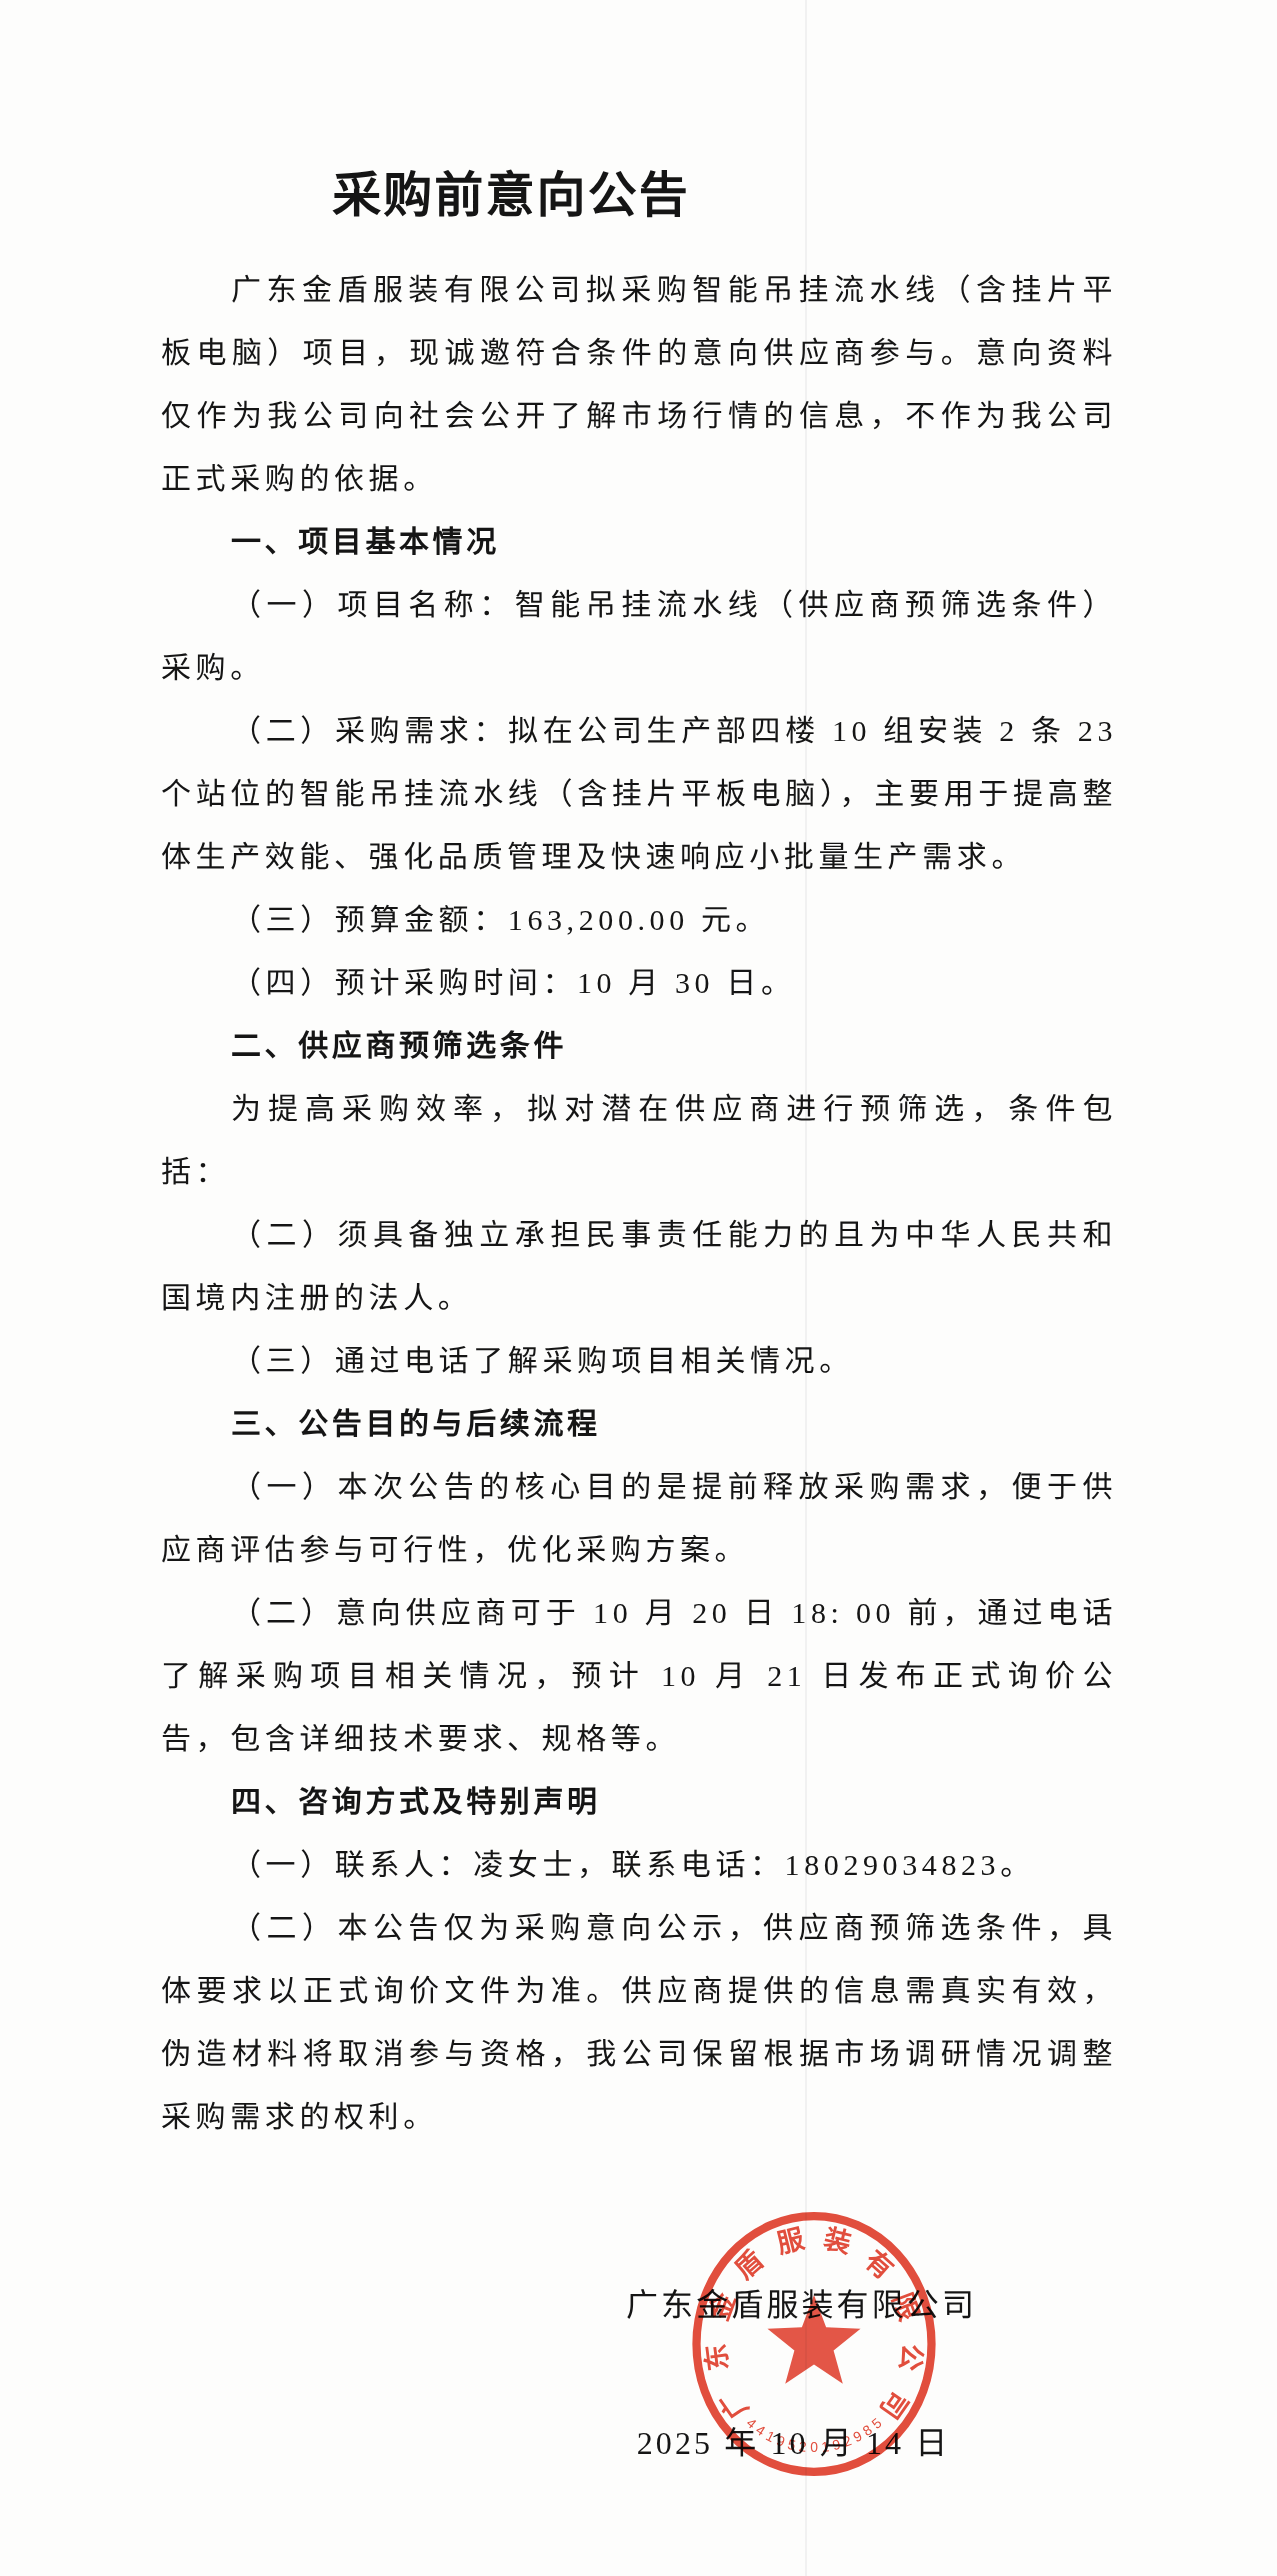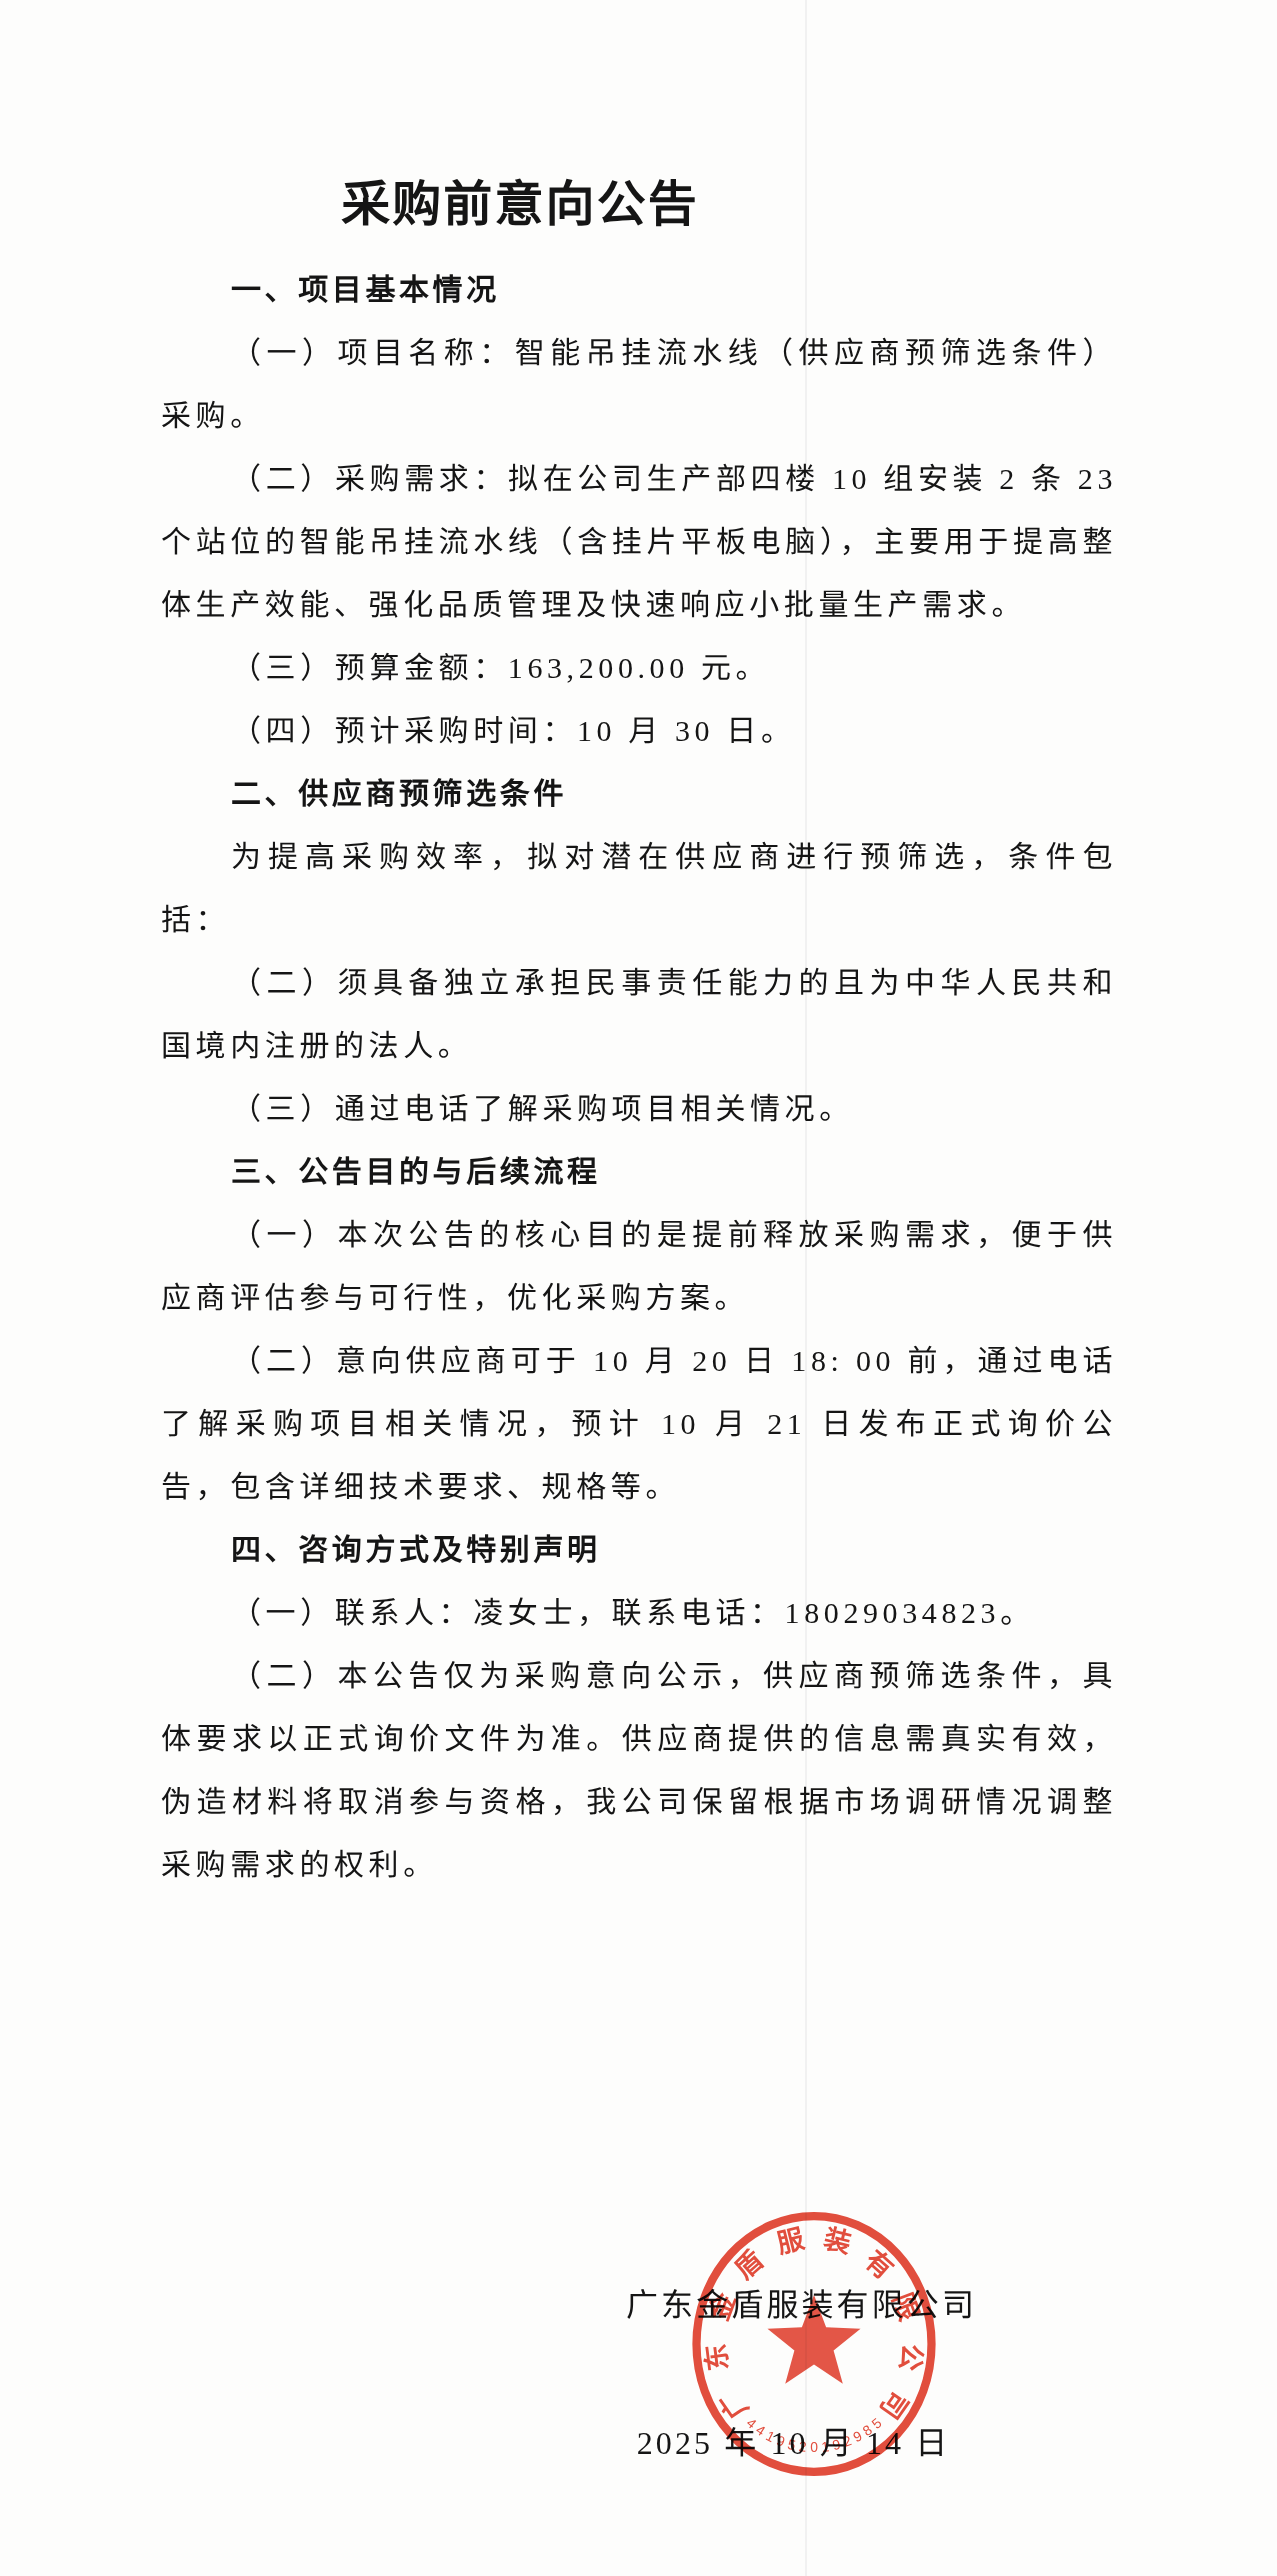--- a/index.html
+++ b/index.html
@@ -10,21 +10,21 @@
     font-family:"Liberation Serif","DejaVu Serif",serif;
     color:#151515;
     overflow:hidden;
   }
   .scan-line{
     position:absolute; top:0; bottom:0; left:805px; width:1.5px;
     background:rgba(190,190,195,0.18);
   }
   .doc-title{
     position:absolute; top:155px; left:0; width:1022px;
-    text-align:center; margin:9px;
+    text-align:center; margin:0;
     font-size:49px; font-weight:bold; letter-spacing:2.1px;
     font-family:"Liberation Serif","DejaVu Serif",serif;
   }
   .doc-content{
     position:absolute; top:258px; left:161px; width:956px;
     font-size:30px; line-height:63px; letter-spacing:4.6px;
     text-align:justify; text-justify:inter-ideograph;
   }
   .doc-content p{ margin:0; text-indent:70px; }
   .section-heading{
@@ -54,20 +54,21 @@
   }
 </style>
 </head>
 <body>
 
 <div class="scan-line"></div>
 
 <h1 class="doc-title">采购前意向公告</h1>
 
 <div class="doc-content">
+  <p>广东金盾服装有限公司拟采购智能吊挂流水线（含挂片平板电脑）项目，现诚邀符合条件的意向供应商参与。意向资料仅作为我公司向社会公开了解市场行情的信息，不作为我公司正式采购的依据。</p>
 
   <p class="section-heading">一、项目基本情况</p>
   <p>（一）项目名称：智能吊挂流水线（供应商预筛选条件）采购。</p>
   <p>（二）采购需求：拟在公司生产部四楼 10 组安装 2 条 23 个站位的智能吊挂流水线（含挂片平板电脑），主要用于提高整体生产效能、强化品质管理及快速响应小批量生产需求。</p>
   <p>（三）预算金额：163,200.00 元。</p>
   <p>（四）预计采购时间：10 月 30 日。</p>
 
   <p class="section-heading">二、供应商预筛选条件</p>
   <p>为提高采购效率，拟对潜在供应商进行预筛选，条件包括：</p>
   <p>（二）须具备独立承担民事责任能力的且为中华人民共和国境内注册的法人。</p>

